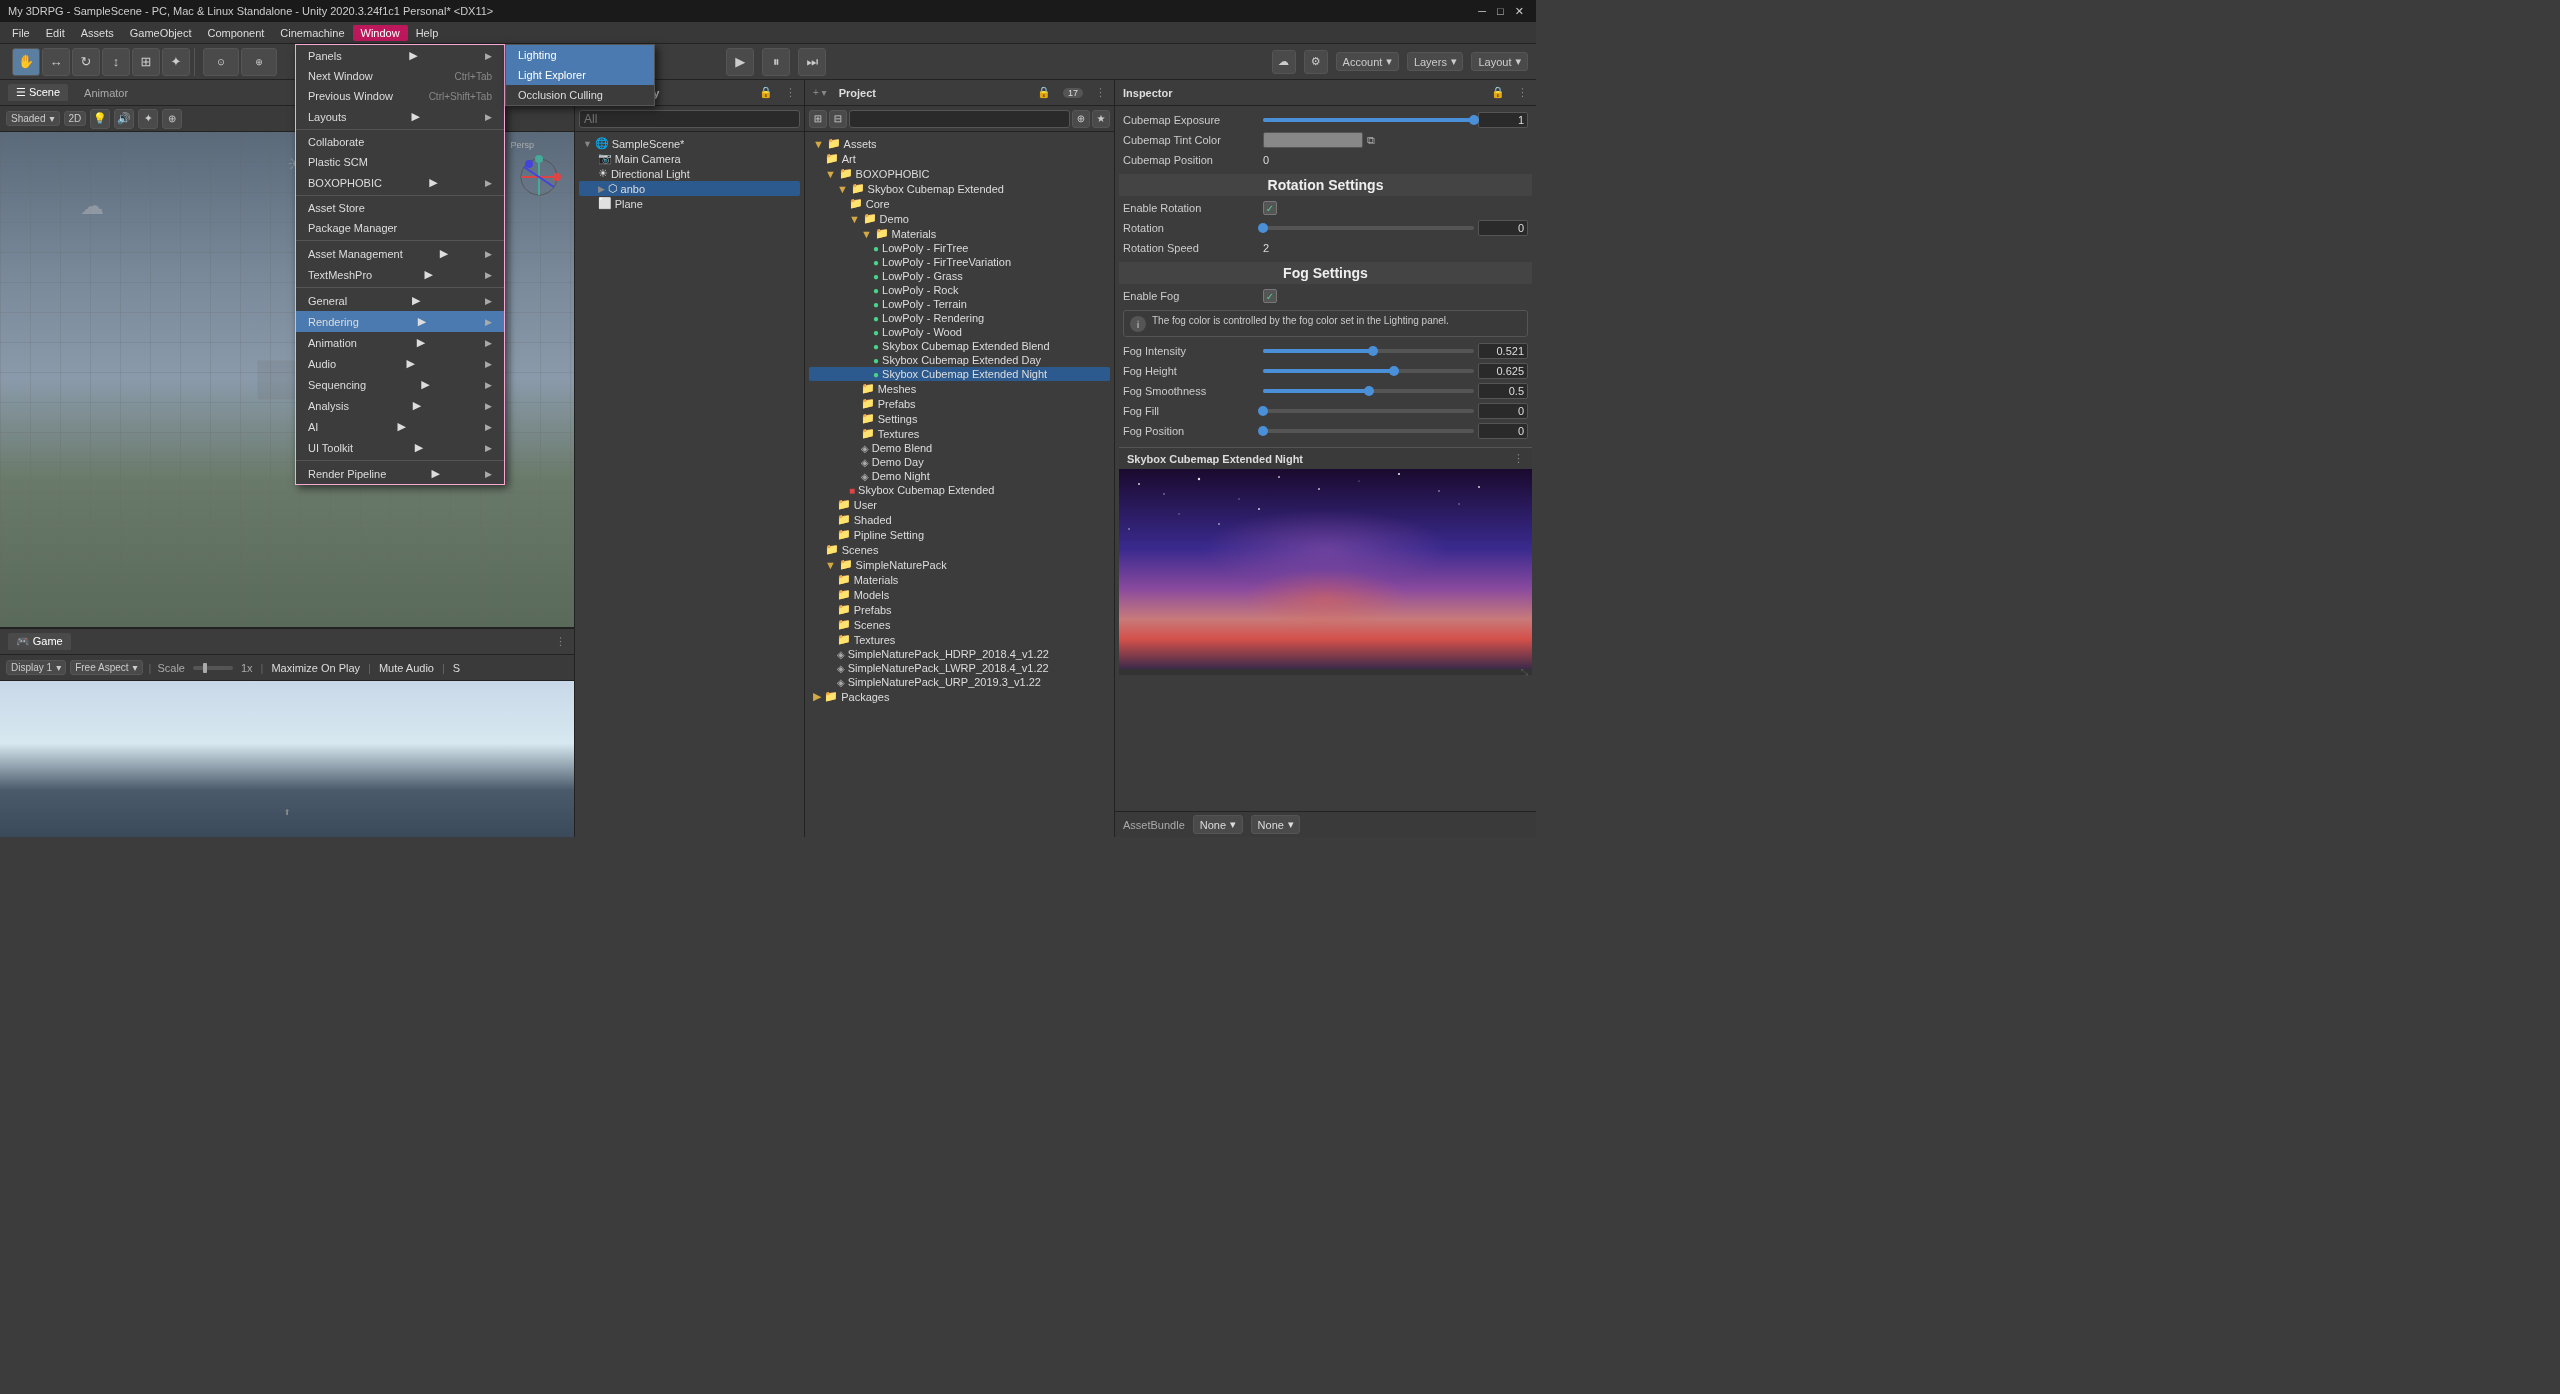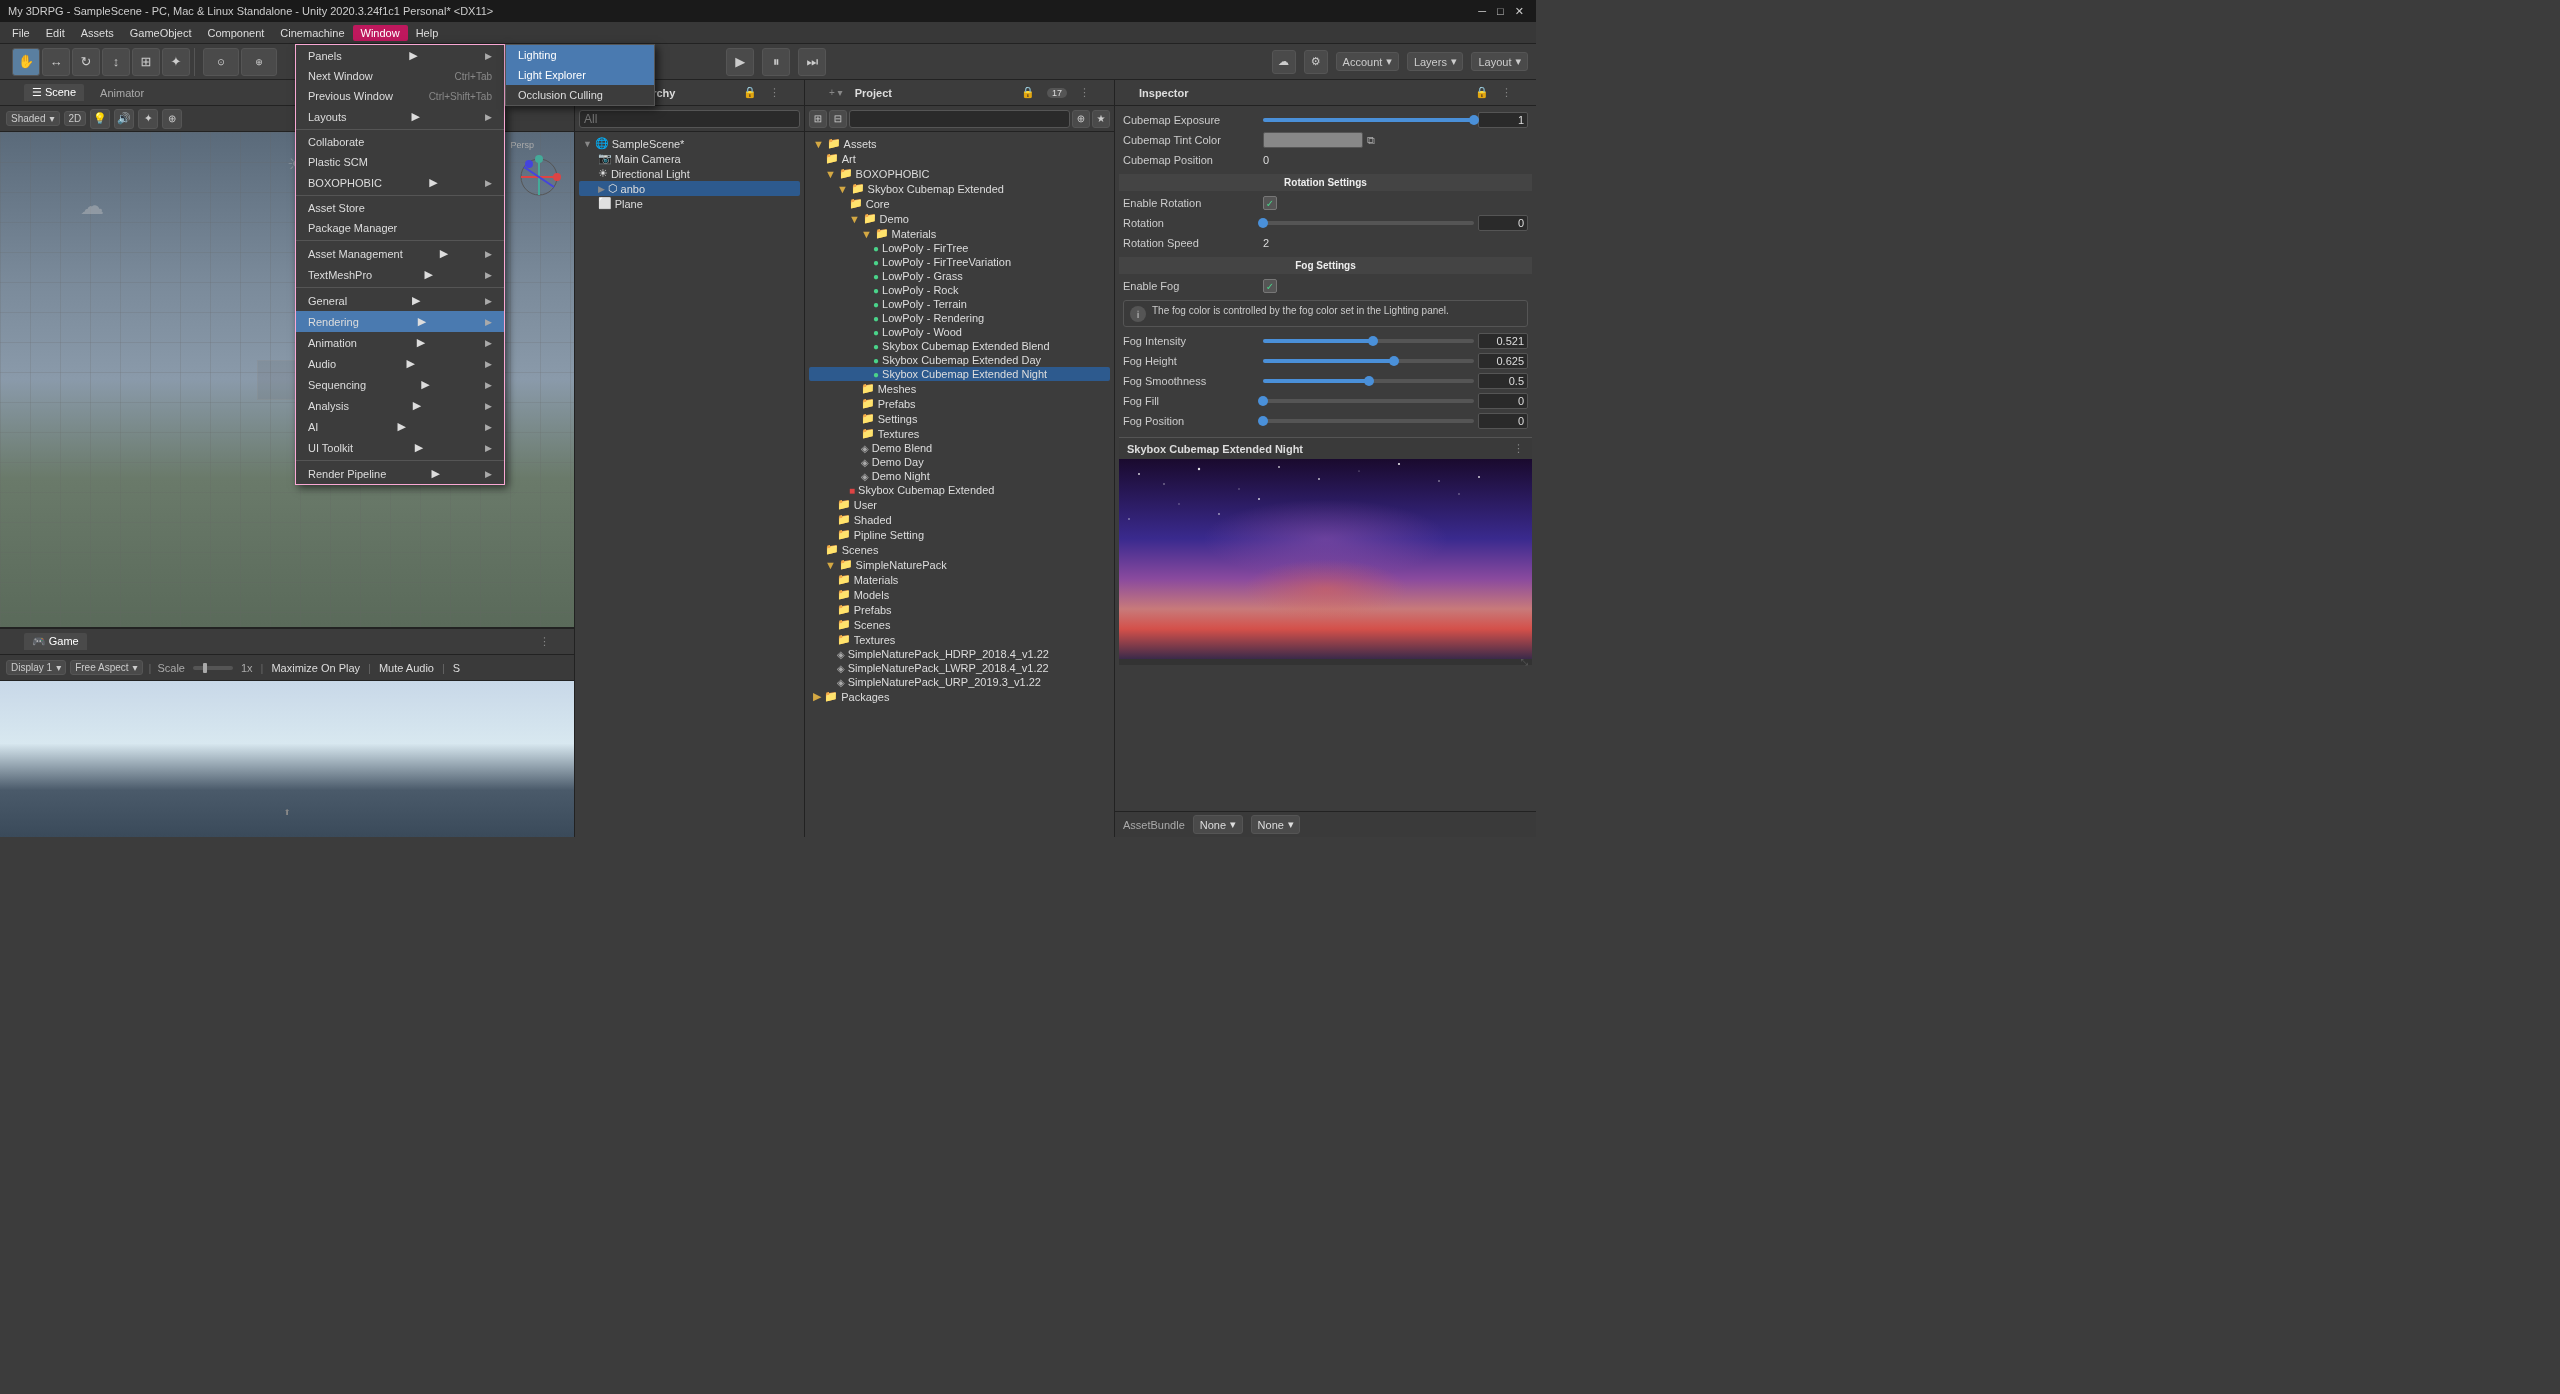--- a/index.html
+++ b/index.html
@@ -91,21 +91,21 @@
       cursor: pointer;
       color: #ccc;
       font-size: 11px;
       gap: 4px;
     }
     .panel-header {
       background: #3c3c3c;
       height: 26px;
       display: flex;
       align-items: center;
-      padding: 0 24px;
+      padding: 0 8px;
       font-size: 11px;
       border-bottom: 1px solid #222;
       gap: 8px;
     }
     .panel-tab {
       padding: 2px 8px;
       cursor: pointer;
       border-radius: 2px 2px 0 0;
       color: #aaa;
     }
@@ -307,21 +307,21 @@
       background: #555;
       border: 1px solid #777;
       border-radius: 2px;
       display: flex;
       align-items: center;
       justify-content: center;
     }
     .inspector-section-header {
       background: #444;
       padding: 3px 8px;
-      font-size: 10px;
+      font-size: 14px;
       font-weight: bold;
       color: #eee;
       text-align: center;
       margin: 4px 0 2px;
     }
     .color-swatch {
       width: 100px;
       height: 16px;
       background: #888;
       border: 1px solid #555;

